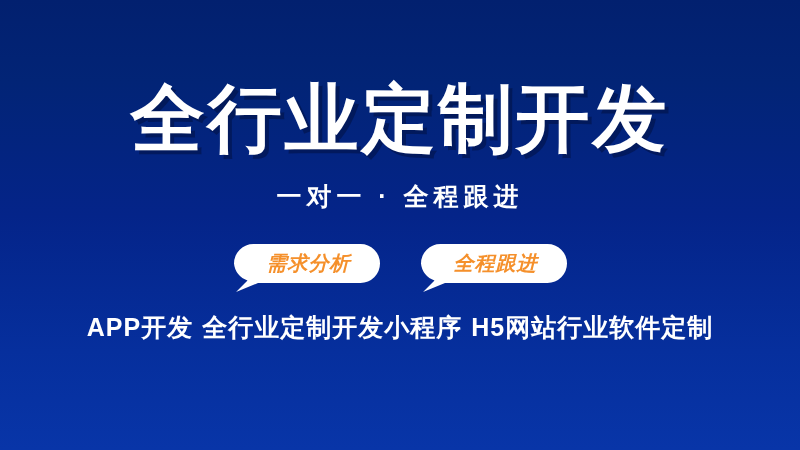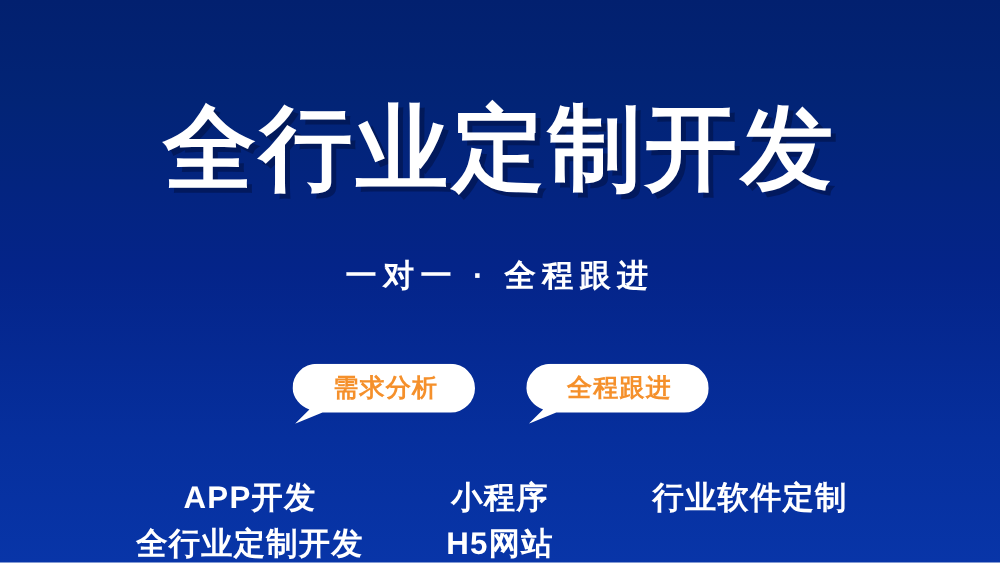--- a/index.html
+++ b/index.html
@@ -21,21 +21,20 @@
                 #02206F 0%,
                 #022476 18%,
                 #042489 48%,
                 #062F9D 78%,
                 #0835A8 100%);
     box-sizing: border-box;
     display: flex;
     flex-direction: column;
     align-items: center;
     overflow: hidden;
-    justify-content: space-between;
   }
 
   
   .headline {
     margin-top: 82px;
     font-size: 74px;
     line-height: 1.0;
     font-weight: bold;
     color: #FFFFFF;
     letter-spacing: 3px;
@@ -56,20 +55,21 @@
     white-space: nowrap;
   }
 
   
   .badge-row {
     margin-top: 31px;
     display: flex;
     justify-content: center;
     align-items: flex-start;
     gap: 41px;
+    font-style: italic;
   }
 
   .badge {
     position: relative;
     width: 146px;
     height: 39px;
   }
 
   .badge-shape {
     display: block;
@@ -104,21 +104,21 @@
     margin-top: 30px;
     display: flex;
     justify-content: center;
     align-items: flex-start;
     width: 600px;
   }
 
   .service-col {
     flex: 1 1 0;
     display: flex;
-    flex-direction: column;
+    flex-direction: row;
     align-items: center;
     gap: 9px;
   }
 
   .service-line {
     font-size: 25px;
     font-weight: bold;
     color: #FFFFFF;
     letter-spacing: 1px;
     white-space: nowrap;

